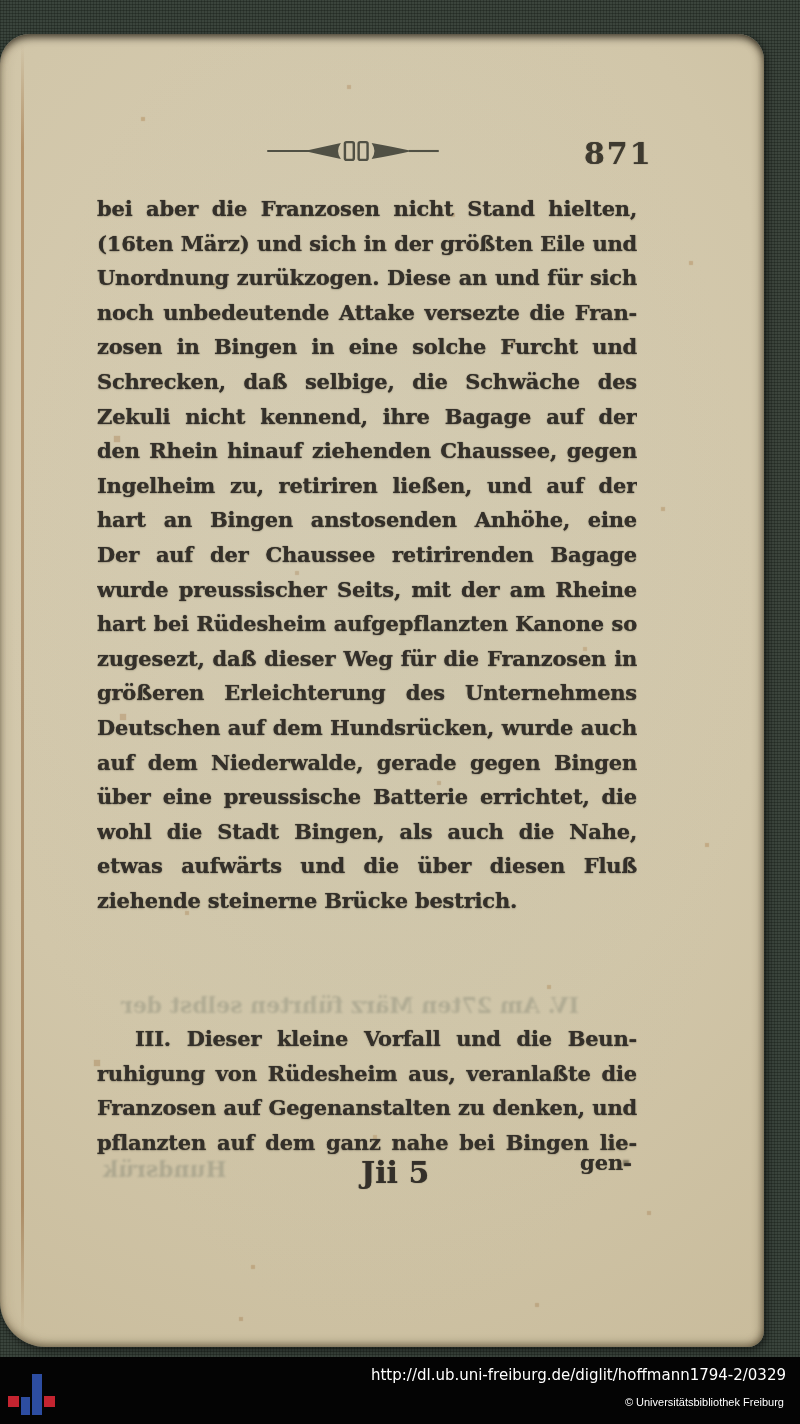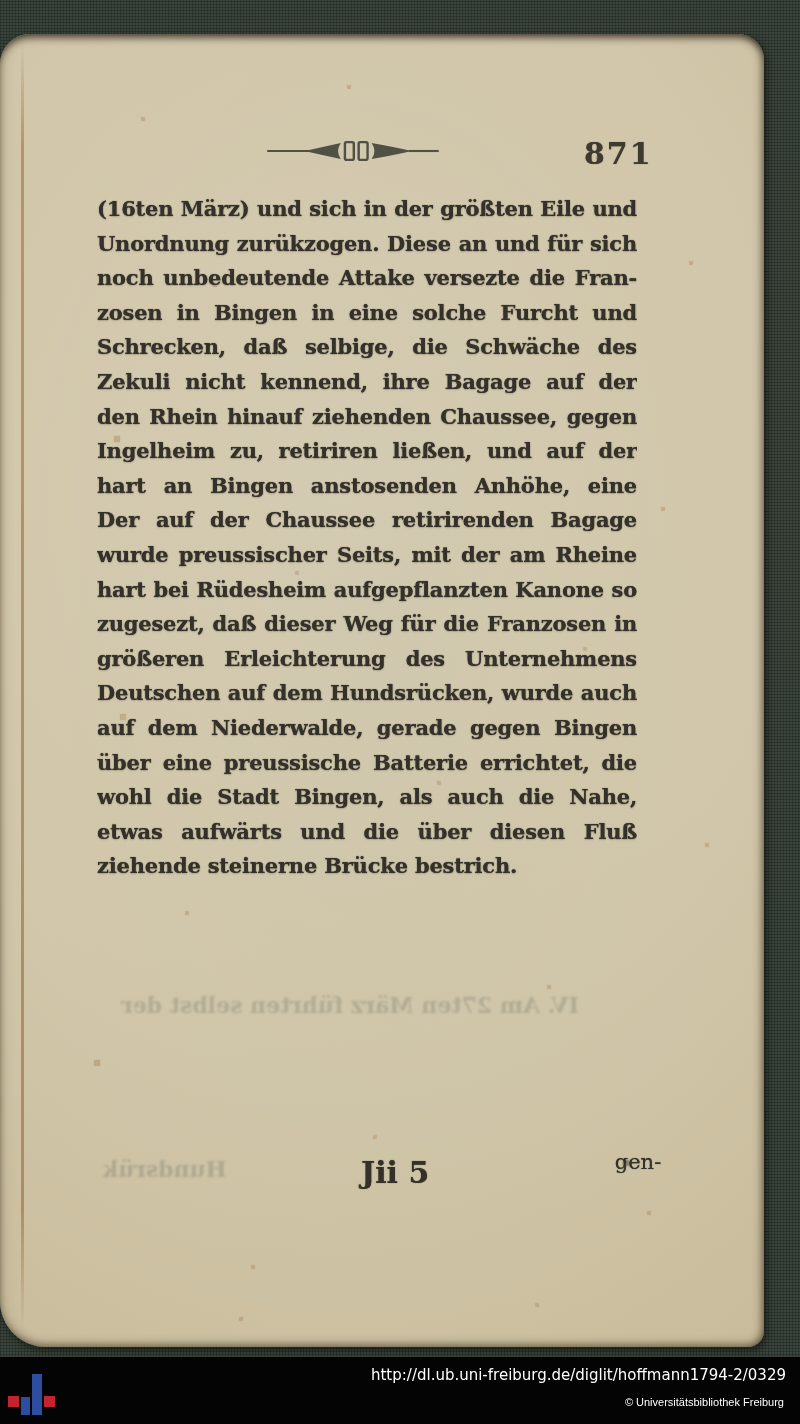--- a/index.html
+++ b/index.html
@@ -49,22 +49,22 @@
   .line.short{text-align-last:left;}
   .line.indent{text-indent:38px;}
   .ghost-line{position:absolute;left:100px;top:992px;width:500px;z-index:2;
     transform:scaleX(-1);opacity:.3;filter:blur(1.1px);color:#697062;
     font-size:22px;font-weight:700;text-align:center;}
   .ghost-word{position:absolute;left:103px;top:1156px;z-index:2;
     transform:scaleX(-1);opacity:.3;filter:blur(1px);color:#626a5e;
     font-size:22px;font-weight:700;}
   .sig-mark{position:absolute;left:361px;top:1155px;z-index:3;color:#34302a;
     font-size:30px;font-weight:700;text-shadow:0 0 1px rgba(45,40,28,.8);}
-  .catchword{position:absolute;left:604px;top:1150px;width:68px;z-index:3;color:#34302a;
-    font-size:21px;font-weight:400;text-align:center;text-shadow:0 0 1px rgba(45,40,28,.8);}
+  .catchword{position:absolute;left:580px;top:1150px;width:68px;z-index:3;color:#34302a;
+    font-size:21px;font-weight:700;text-align:left;text-shadow:0 0 1px rgba(45,40,28,.8);}
   .footer{position:absolute;left:0;top:1357px;width:800px;height:67px;background:#040404;z-index:5;}
   .footer-url{position:absolute;right:14px;top:1366px;z-index:6;color:#fff;
     font-family:"DejaVu Sans", sans-serif;font-size:15px;letter-spacing:0;margin-left:14px;}
   .footer-copy{position:absolute;right:16px;top:1396px;z-index:6;color:#fff;
     font-family:Liberation Sans, sans-serif;font-size:11px;}
   .logo{position:absolute;left:0;top:0;z-index:6;}
   .logo-red-left{position:absolute;left:8px;top:1396px;width:11px;height:11px;background:#c42430;}
   .logo-blue-short{position:absolute;left:21px;top:1397px;width:9px;height:18px;background:#2d4da1;}
   .logo-blue-tall{position:absolute;left:32px;top:1374px;width:10px;height:41px;background:#2d4da1;}
   .logo-red-right{position:absolute;left:44px;top:1396px;width:11px;height:11px;background:#c42430;}
@@ -86,20 +86,21 @@
     <path d="M183 15 Q161 10 133 5 Q140 15 133 25 Q161 20 183 15 Z" fill="#3f4036"></path>
     <path d="M179 15 H216" stroke="#3f4036" stroke-width="2.6" fill="none"></path>
   </svg>
 
   <div class="page-number">871</div>
 
   <div class="ghost-line">IV. Am 27ten März führten selbst der</div>
   <div class="ghost-word">Hundsrük</div>
 
   <div class="text-block p1">
+    <div class="line">bei aber die Franzosen nicht Stand hielten,</div>
     <div class="line">(16ten März) und sich in der größten Eile und</div>
     <div class="line">Unordnung zurükzogen. Diese an und für sich</div>
     <div class="line">noch unbedeutende Attake versezte die Fran-</div>
     <div class="line">zosen in Bingen in eine solche Furcht und</div>
     <div class="line">Schrecken, daß selbige, die Schwäche des</div>
     <div class="line">Zekuli nicht kennend, ihre Bagage auf der</div>
     <div class="line">den Rhein hinauf ziehenden Chaussee, gegen</div>
     <div class="line">Ingelheim zu, retiriren ließen, und auf der</div>
     <div class="line">hart an Bingen anstosenden Anhöhe, eine</div>
     <div class="line">Der auf der Chaussee retirirenden Bagage</div>
@@ -108,20 +109,26 @@
     <div class="line">zugesezt, daß dieser Weg für die Franzosen in</div>
     <div class="line">größeren Erleichterung des Unternehmens der</div>
     <div class="line">Deutschen auf dem Hundsrücken, wurde auch</div>
     <div class="line">auf dem Niederwalde, gerade gegen Bingen</div>
     <div class="line">über eine preussische Batterie errichtet, die so-</div>
     <div class="line">wohl die Stadt Bingen, als auch die Nahe,</div>
     <div class="line">etwas aufwärts und die über diesen Fluß</div>
     <div class="line short">ziehende steinerne Brücke bestrich.</div>
   </div>
 
+  <div class="text-block p3">
+    <div class="line indent">III. Dieser kleine Vorfall und die Beun-</div>
+    <div class="line">ruhigung von Rüdesheim aus, veranlaßte die</div>
+    <div class="line">Franzosen auf Gegenanstalten zu denken, und</div>
+    <div class="line">pflanzten auf dem ganz nahe bei Bingen lie-</div>
+  </div>
 
   <div class="sig-mark">Jii 5</div>
   <div class="catchword">gen-</div>
 
   <div class="footer"></div>
   <div class="footer-url">http://dl.ub.uni-freiburg.de/diglit/hoffmann1794-2/0329</div>
   <div class="footer-copy">© Universitätsbibliothek Freiburg</div>
 
   <div class="logo">
     <div class="logo-red-left"></div>

